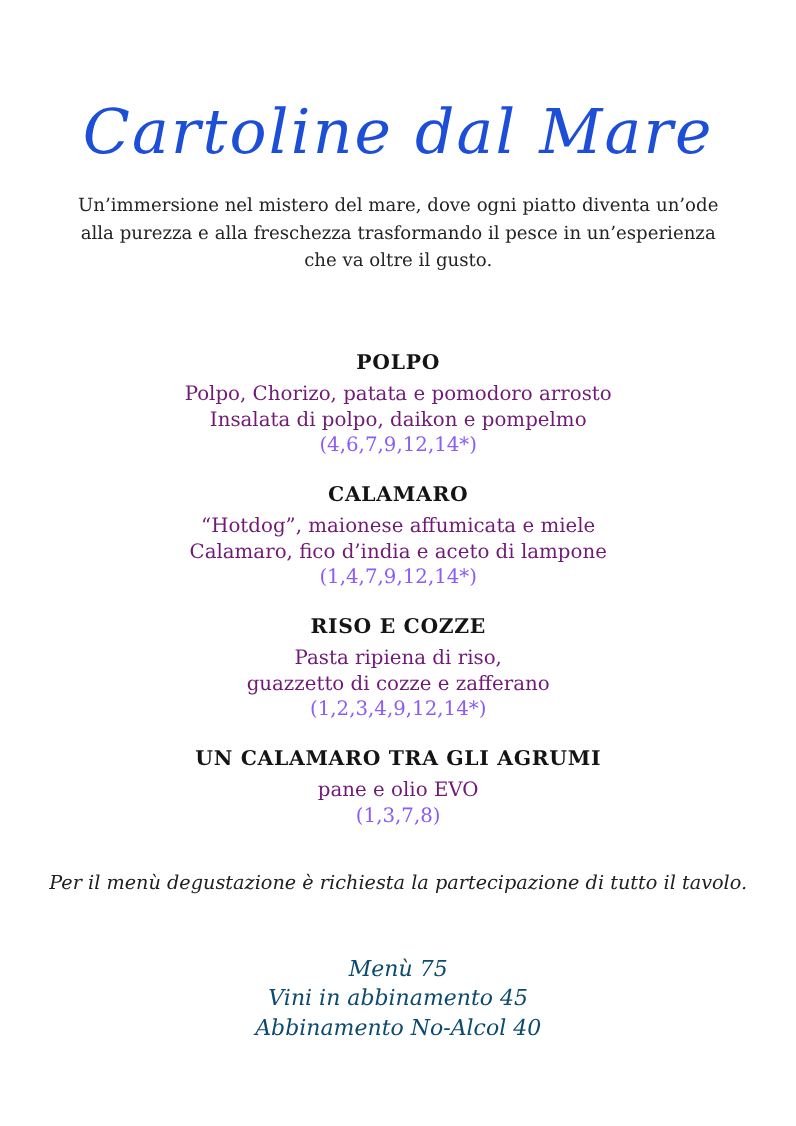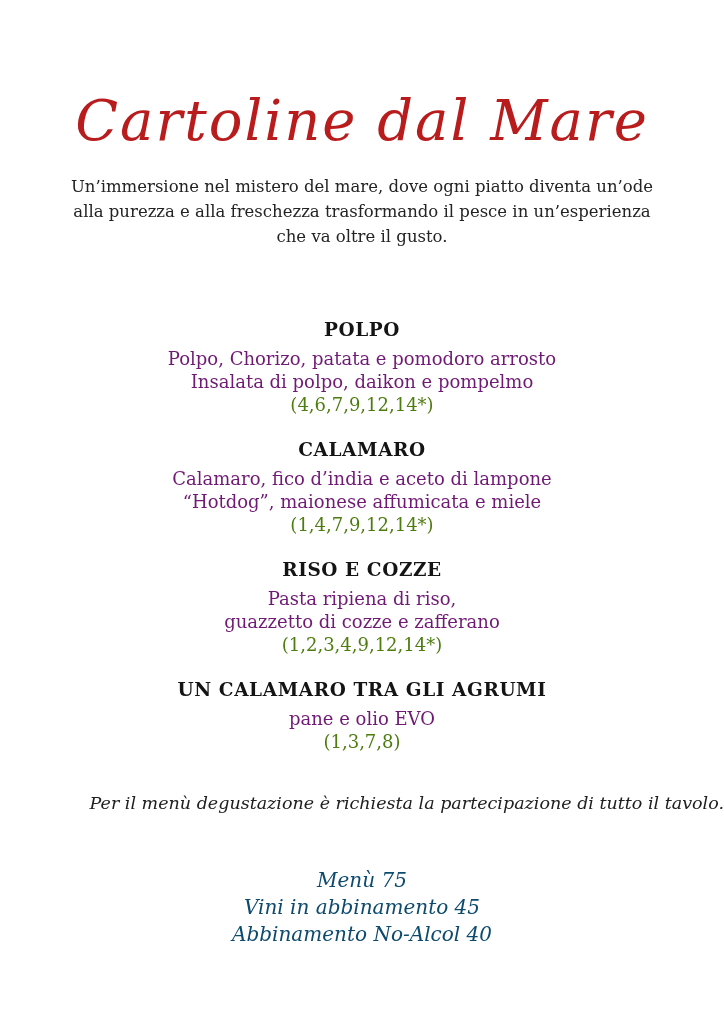--- a/index.html
+++ b/index.html
@@ -21,21 +21,21 @@
     padding-top: 84px;
   }
   .menu-title {
     margin: 0 auto;
     font-family: "DejaVu Serif", "Liberation Serif", serif;
     font-style: italic;
     font-weight: 500;
     font-size: 56px;
     line-height: 74px;
     letter-spacing: 2px;
-    color: #b91c1c;
+    color: #1d4ed8;
   }
   .intro {
     margin: 16px auto 0 auto;
     max-width: 606px;
     font-size: 16.5px;
     line-height: 25px;
     color: #232323;
   }
   .intro .b { font-weight: normal; }
   .sections {
@@ -52,29 +52,28 @@
     line-height: 24px;
     color: #141414;
   }
   .line {
     margin: 0;
     font-size: 18px;
     line-height: 23px;
     color: #701a75;
   }
   .allergens {
-    color: #4d7c0f;
+    color: #8b5cf6;
   }
   .table-note {
     margin: 38px auto 0 auto;
     font-style: italic;
     font-size: 17.5px;
     line-height: 24px;
     color: #202020;
-    text-align: right;
   }
   .pricing {
     margin-top: 52px;
   }
   .price-line {
     margin: 0;
     font-size: 20px;
     line-height: 27px;
     color: #0c4a6e;
     font-style: italic;
@@ -88,22 +87,22 @@
   <p class="intro"><span>Un’immersione nel </span><span class="b">mistero</span><span> del mare, dove ogni piatto diventa un’ode alla purezza e alla freschezza trasformando il pesce in </span><span class="b">un’esperienza</span><span> che va oltre il gusto.</span></p>
   <div class="sections">
       <div class="section">
         <h2 class="section-title">POLPO</h2>
         <p class="line">Polpo, Chorizo, patata e pomodoro arrosto</p>
         <p class="line">Insalata di polpo, daikon e pompelmo</p>
         <p class="line allergens">(4,6,7,9,12,14*)</p>
       </div>
       <div class="section">
         <h2 class="section-title">CALAMARO</h2>
+        <p class="line">“Hotdog”, maionese affumicata e miele</p>
         <p class="line">Calamaro, fico d’india e aceto di lampone</p>
-        <p class="line">“Hotdog”, maionese affumicata e miele</p>
         <p class="line allergens">(1,4,7,9,12,14*)</p>
       </div>
       <div class="section">
         <h2 class="section-title">RISO E COZZE</h2>
         <p class="line">Pasta ripiena di riso,</p>
         <p class="line">guazzetto di cozze e zafferano</p>
         <p class="line allergens">(1,2,3,4,9,12,14*)</p>
       </div>
       <div class="section">
         <h2 class="section-title">UN CALAMARO TRA GLI AGRUMI</h2>

